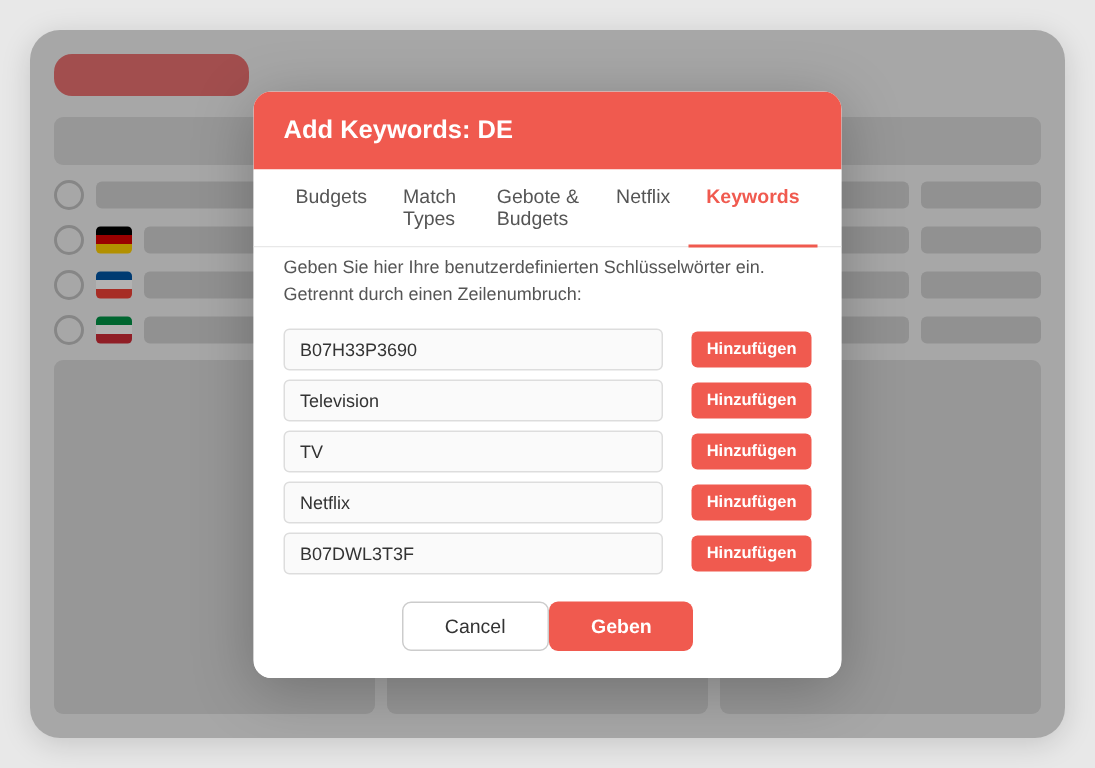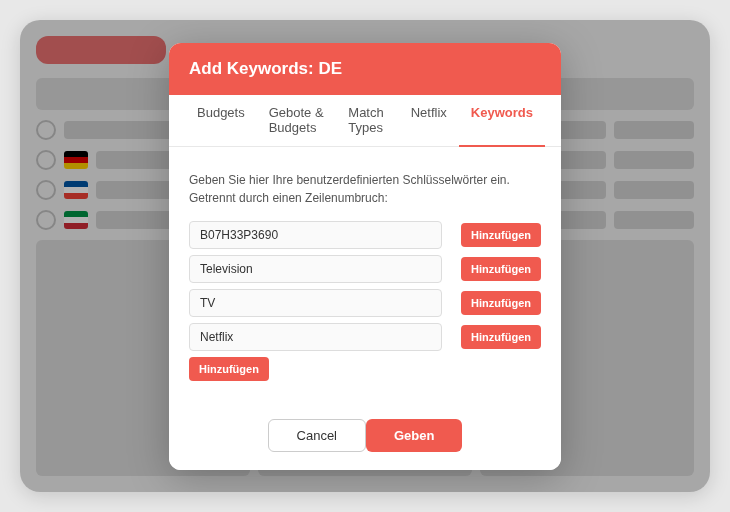--- a/index.html
+++ b/index.html
@@ -155,21 +155,21 @@
       font-weight: 500;
     }
 
     .modal-tab.active {
       color: #f05a4f;
       border-bottom: 2px solid #f05a4f;
       font-weight: 700;
     }
 
     .modal-body {
-      padding: 24px 20px;
+      padding: 4px 20px;
       background: #fff;
     }
 
     .modal-description {
       font-size: 12px;
       color: #555;
       margin-bottom: 14px;
       line-height: 1.5;
     }
 
@@ -279,22 +279,22 @@
 
   <div class="modal-overlay">
     <div class="modal">
 
       <div class="modal-header">
         <span class="modal-title">Add Keywords: DE</span>
       </div>
 
       <div class="modal-tabs">
         <div class="modal-tab">Budgets</div>
+        <div class="modal-tab">Match Types</div>
         <div class="modal-tab">Gebote &amp; Budgets</div>
-        <div class="modal-tab">Match Types</div>
         <div class="modal-tab">Netflix</div>
         <div class="modal-tab active">Keywords</div>
       </div>
 
       <div class="modal-body">
         <div class="modal-description">
           <span>Geben Sie hier Ihre benutzerdefinierten Schlüsselwörter ein.</span><br>
           <span>Getrennt durch einen Zeilenumbruch:</span>
         </div>
 
@@ -309,20 +309,21 @@
           </div>
           <div class="keyword-row">
             <input class="keyword-input" type="text" value="TV" style="">
             <button class="hinzufugen-btn">Hinzufügen</button>
           </div>
           <div class="keyword-row">
             <input class="keyword-input" type="text" value="Netflix" style="">
             <button class="hinzufugen-btn">Hinzufügen</button>
           </div>
           <div class="keyword-row">
+            <input class="keyword-input" type="text" value="B07DWL3T3F" style="">
             <button class="hinzufugen-btn">Hinzufügen</button>
           </div>
         </div>
       </div>
 
       <div class="modal-footer">
         <button class="btn-cancel">Cancel</button>
         <button class="btn-save">Geben</button>
       </div>
     </div>

